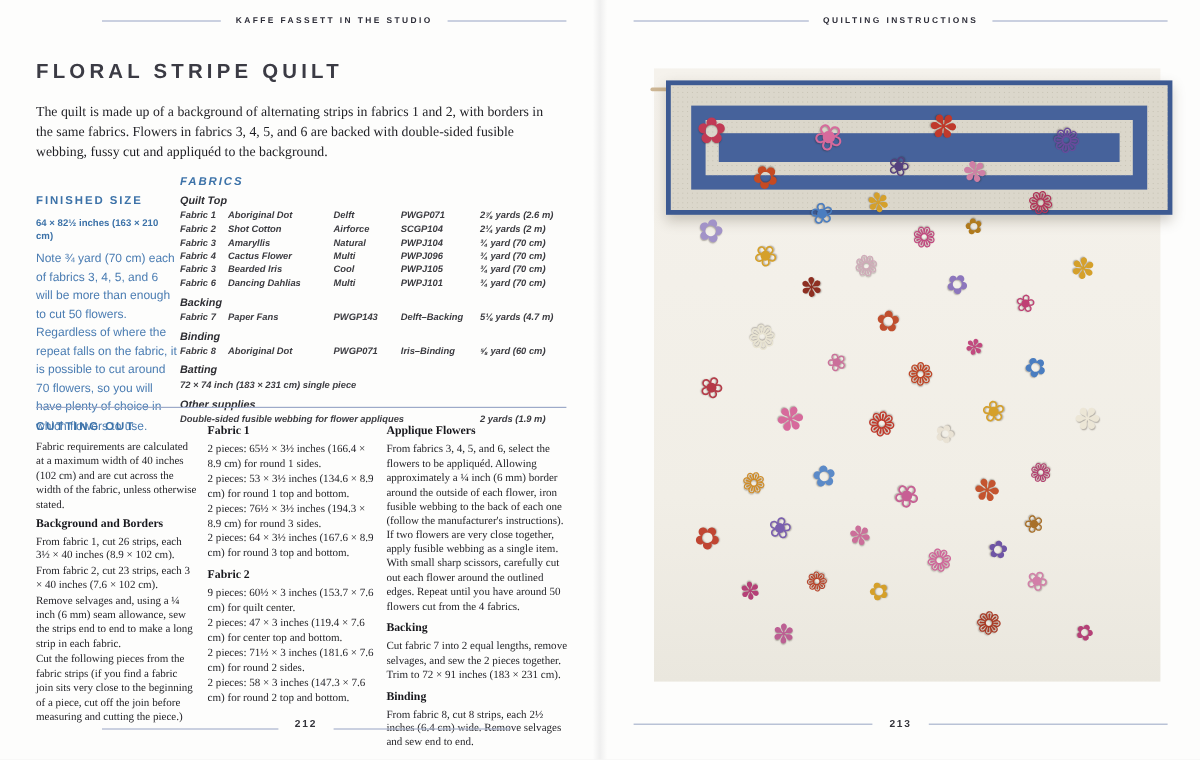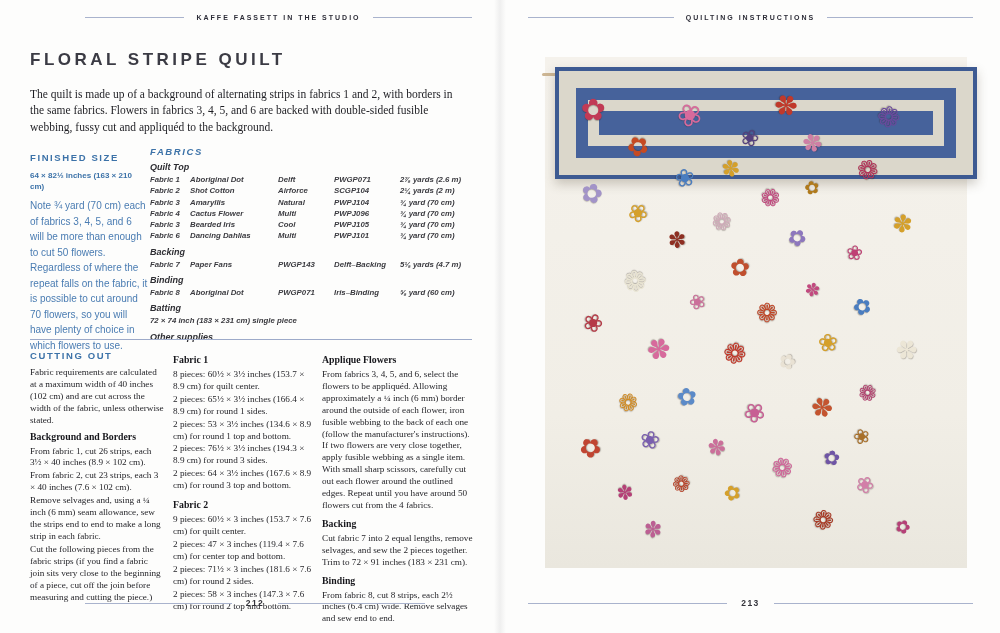--- a/index.html
+++ b/index.html
@@ -17,21 +17,21 @@
   .folio .rule { flex:1; height:1px; background:#a9b3cd; }
   .folio-num { font-size:8.5px; font-weight:700; letter-spacing:1.5px; color:#33333a; }
 
   
   .title { position:absolute; left:30px; top:50px; font-size:17px; font-weight:600;
            letter-spacing:3.5px; color:#3b3b44; }
   .intro { position:absolute; left:30px; top:86px; width:436px; font-family:"Liberation Serif", serif;
            font-size:11.5px; line-height:1.42; color:#1e1e23; }
 
   .blue-head { font-size:9.5px; font-weight:700; letter-spacing:1.6px; color:#3c72a8; }
-  .sidebar { position:absolute; left:30px; top:152px; width:118px; }
+  .sidebar { position:absolute; left:30px; top:162px; width:118px; }
   .size-line { margin-top:7px; font-size:8px; font-weight:700; color:#3c72a8; line-height:1.4; }
   .note { margin-top:6px; font-size:10px; font-weight:400; color:#4a7cb2; line-height:1.55; }
 
   .fabrics { position:absolute; left:150px; top:146px; width:324px;font-style:italic; }
   .fab-label { font-size:9px; font-weight:700; color:#2e2e33; margin:5px 0 2px 0; }
   .fab-row { display:grid; grid-template-columns:40px 88px 56px 66px 1fr;
              font-size:7.8px; font-weight:600; color:#3b3b40; line-height:1.45; }
   .fab-flat { font-size:7.8px; font-weight:600; color:#3b3b40; line-height:1.45; }
   .other-row { display:grid; grid-template-columns:250px 1fr; font-size:7.8px; font-weight:600;
                color:#3b3b40; line-height:1.45; }
@@ -154,41 +154,44 @@
           <span>Fabric 8</span>
           <span>Aboriginal Dot</span>
           <span>PWGP071</span>
           <span>Iris–Binding</span>
           <span>⅝ yard (60 cm)</span>
         </div>
       </div>
     <div class="fab-label">Batting</div>
     <div class="fab-flat">72 × 74 inch (183 × 231 cm) single piece</div>
     <div class="fab-label">Other supplies</div>
+    <div class="other-row">
+      <span>Double-sided fusible webbing for flower appliques</span>
+      <span>2 yards (1.9 m)</span>
+    </div>
   </div>
 
   <div class="divider"></div>
 
   <div class="cutting-head blue-head">CUTTING OUT</div>
 
   <div class="cut-col col1">
     <p class="cut-p">Fabric requirements are calculated at a maximum width of 40 inches (102 cm) and are cut across the width of the fabric, unless otherwise stated.</p>
     <div class="cut-sub">Background and Borders</div>
     <div>
         <p class="cut-p">From fabric 1, cut 26 strips, each 3½ × 40 inches (8.9 × 102 cm).</p>
         <p class="cut-p">From fabric 2, cut 23 strips, each 3 × 40 inches (7.6 × 102 cm).</p>
         <p class="cut-p">Remove selvages and, using a ¼ inch (6 mm) seam allowance, sew the strips end to end to make a long strip in each fabric.</p>
         <p class="cut-p">Cut the following pieces from the fabric strips (if you find a fabric join sits very close to the beginning of a piece, cut off the join before measuring and cutting the piece.)</p>
       </div>
   </div>
 
   <div class="cut-col col2">
     <div class="cut-sub">Fabric 1</div>
     <div>
-        <p class="cut-p">8 pieces: 60½ × 3½ inches (153.7 × 8.9 cm) for quilt center.</p>
         <p class="cut-p">2 pieces: 65½ × 3½ inches (166.4 × 8.9 cm) for round 1 sides.</p>
         <p class="cut-p">2 pieces: 53 × 3½ inches (134.6 × 8.9 cm) for round 1 top and bottom.</p>
         <p class="cut-p">2 pieces: 76½ × 3½ inches (194.3 × 8.9 cm) for round 3 sides.</p>
         <p class="cut-p">2 pieces: 64 × 3½ inches (167.6 × 8.9 cm) for round 3 top and bottom.</p>
       </div>
     <div class="cut-sub" style="margin-top:7px;">Fabric 2</div>
     <div>
         <p class="cut-p">9 pieces: 60½ × 3 inches (153.7 × 7.6 cm) for quilt center.</p>
         <p class="cut-p">2 pieces: 47 × 3 inches (119.4 × 7.6 cm) for center top and bottom.</p>
         <p class="cut-p">2 pieces: 71½ × 3 inches (181.6 × 7.6 cm) for round 2 sides.</p>
@@ -274,21 +277,21 @@
         <span class="flower" style="left: 80px; top: 435px; font-size: 20px; color: rgb(181, 64, 119); transform: translate(-50%, -50%) rotate(174deg);">✽</span>
         <span class="flower" style="left: 137px; top: 426px; font-size: 22px; color: rgb(184, 67, 42); transform: translate(-50%, -50%) rotate(221deg);">❁</span>
         <span class="flower" style="left: 187px; top: 436px; font-size: 20px; color: rgb(213, 160, 42); transform: translate(-50%, -50%) rotate(268deg);">✿</span>
         <span class="flower" style="left: 320px; top: 428px; font-size: 22px; color: rgb(210, 127, 168); transform: translate(-50%, -50%) rotate(315deg);">❀</span>
         <span class="flower" style="left: 108px; top: 473px; font-size: 22px; color: rgb(188, 95, 147); transform: translate(-50%, -50%) rotate(2deg);">✽</span>
         <span class="flower" style="left: 278px; top: 463px; font-size: 26px; color: rgb(169, 58, 37); transform: translate(-50%, -50%) rotate(49deg);">❁</span>
         <span class="flower" style="left: 358px; top: 470px; font-size: 18px; color: rgb(181, 64, 119); transform: translate(-50%, -50%) rotate(96deg);">✿</span>
       </div>
   </div>
 
-  <div class="folio" style="left:85px; top:598px; width:340px;">
+  <div class="folio" style="left:85px; top:598px; width:340px;align-items:flex-end;">
     <div class="rule"></div>
     <span class="folio-num">212</span>
     <div class="rule"></div>
   </div>
   <div class="folio" style="left:528px; top:598px; width:445px;">
     <div class="rule"></div>
     <span class="folio-num">213</span>
     <div class="rule"></div>
   </div>
 

